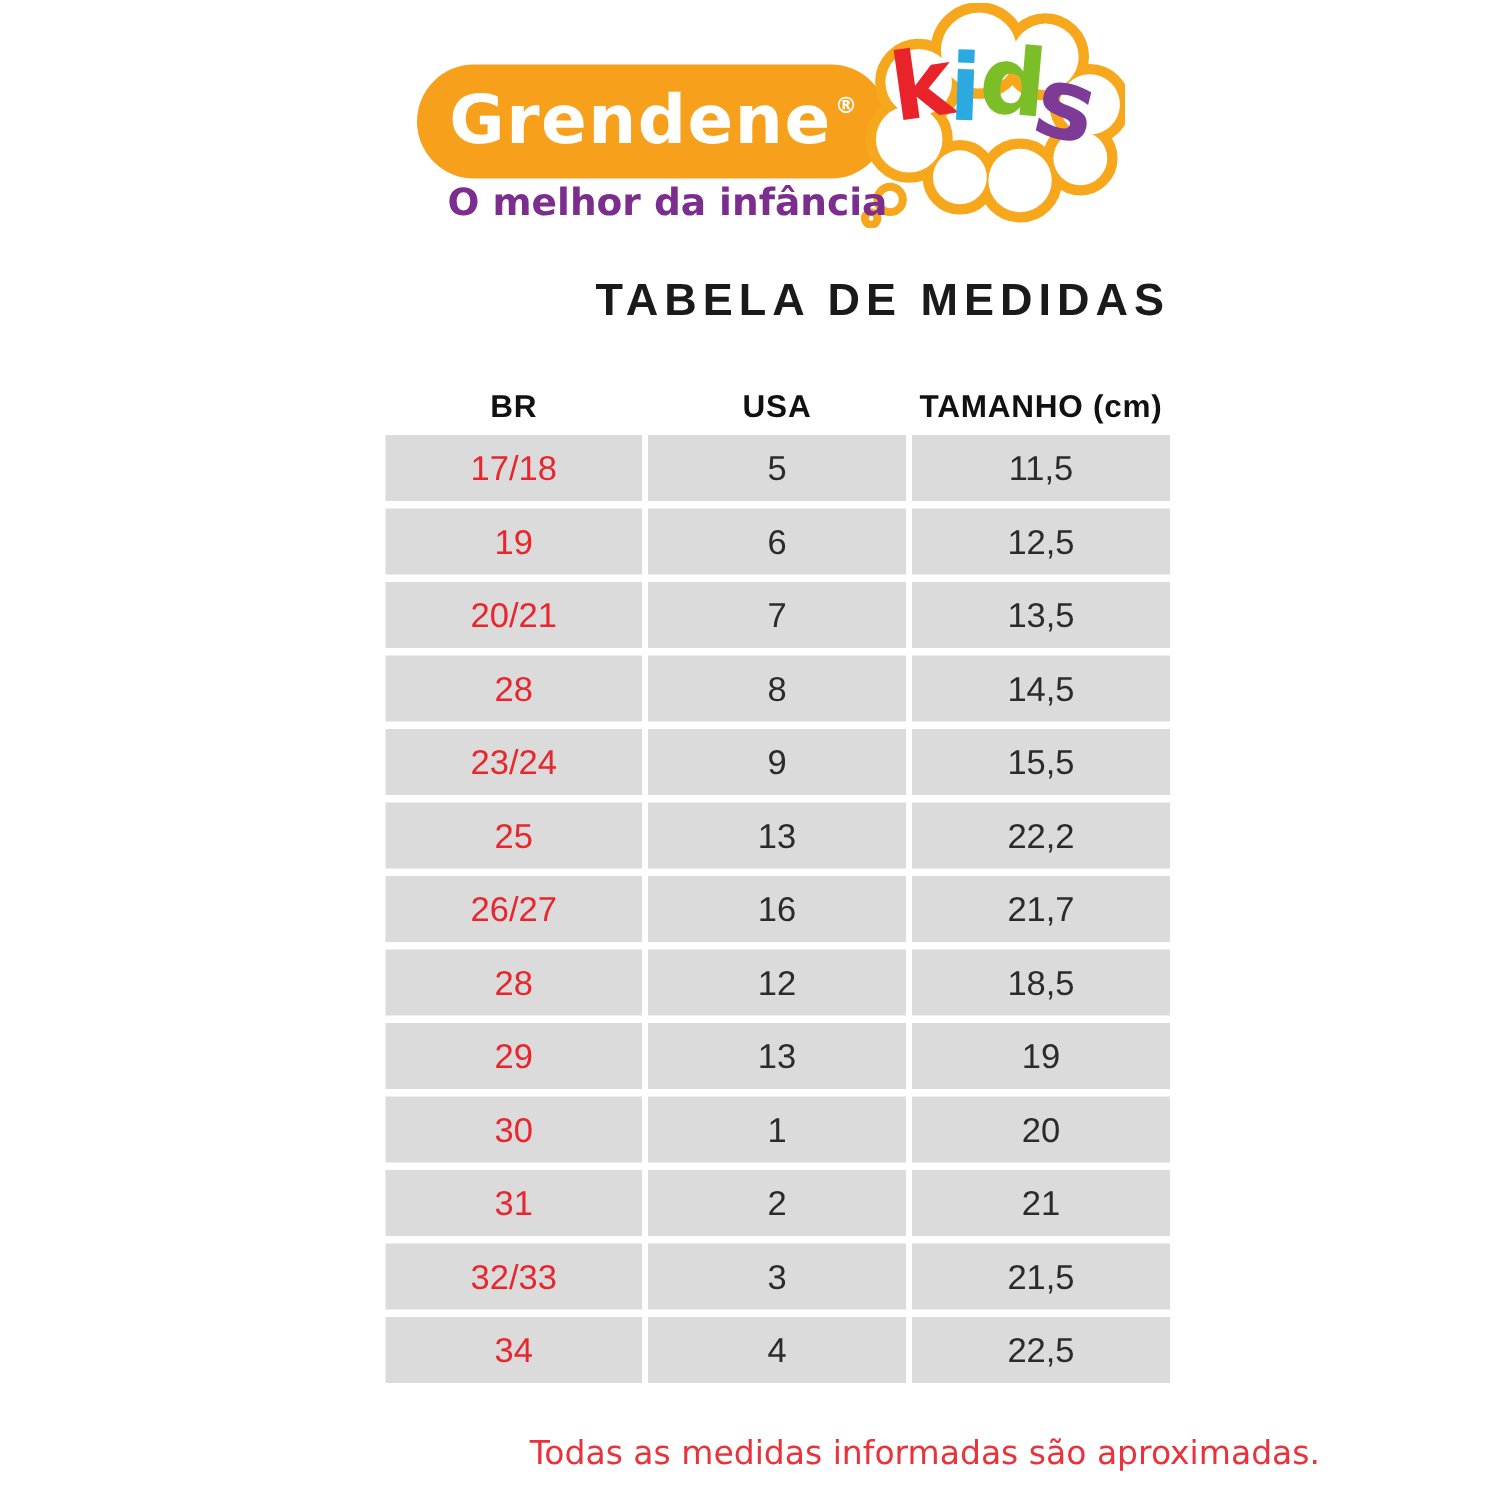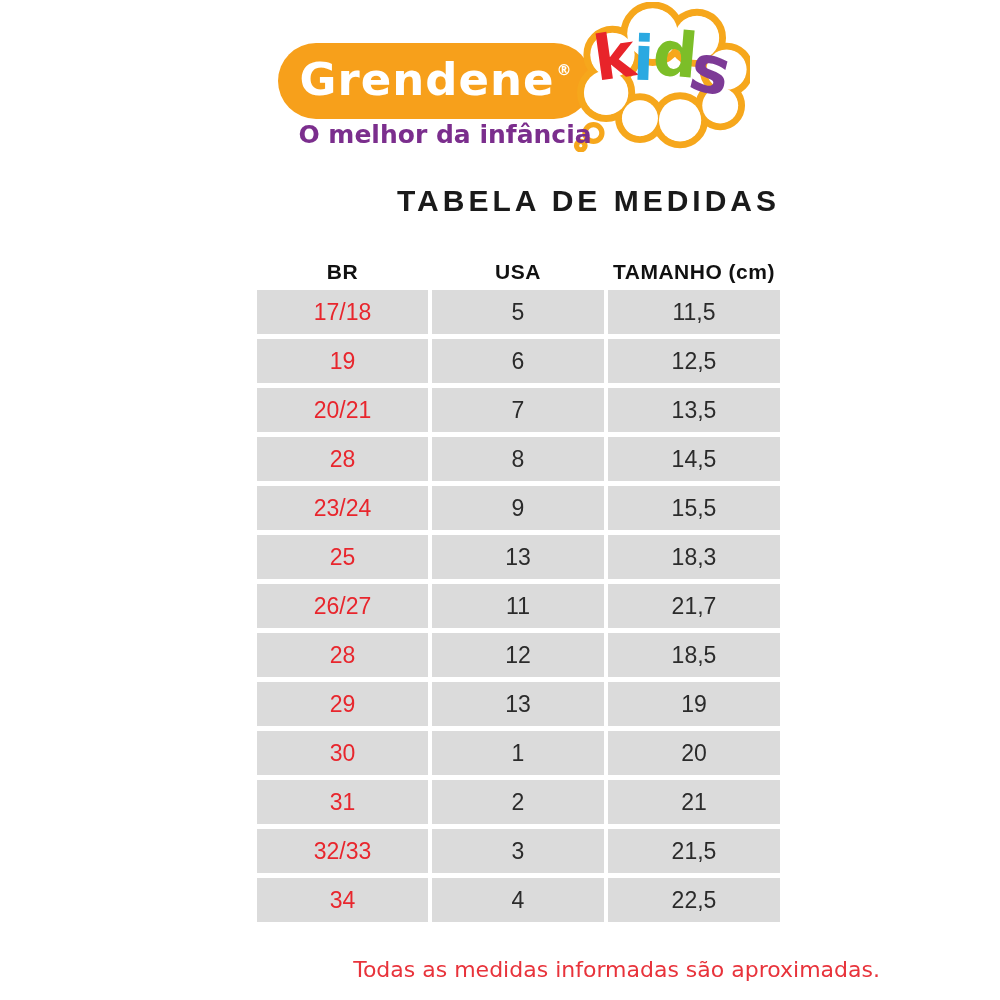--- a/index.html
+++ b/index.html
@@ -154,26 +154,26 @@
 
     <div class="row">
       <div class="cell br">23/24</div>
       <div class="cell">9</div>
       <div class="cell">15,5</div>
     </div>
 
     <div class="row">
       <div class="cell br">25</div>
       <div class="cell">13</div>
-      <div class="cell">18,3</div>
+      <div class="cell">22,2</div>
     </div>
 
     <div class="row">
       <div class="cell br">26/27</div>
-      <div class="cell">11</div>
+      <div class="cell">16</div>
       <div class="cell">21,7</div>
     </div>
 
     <div class="row">
       <div class="cell br">28</div>
       <div class="cell">12</div>
       <div class="cell">18,5</div>
     </div>
 
     <div class="row">

